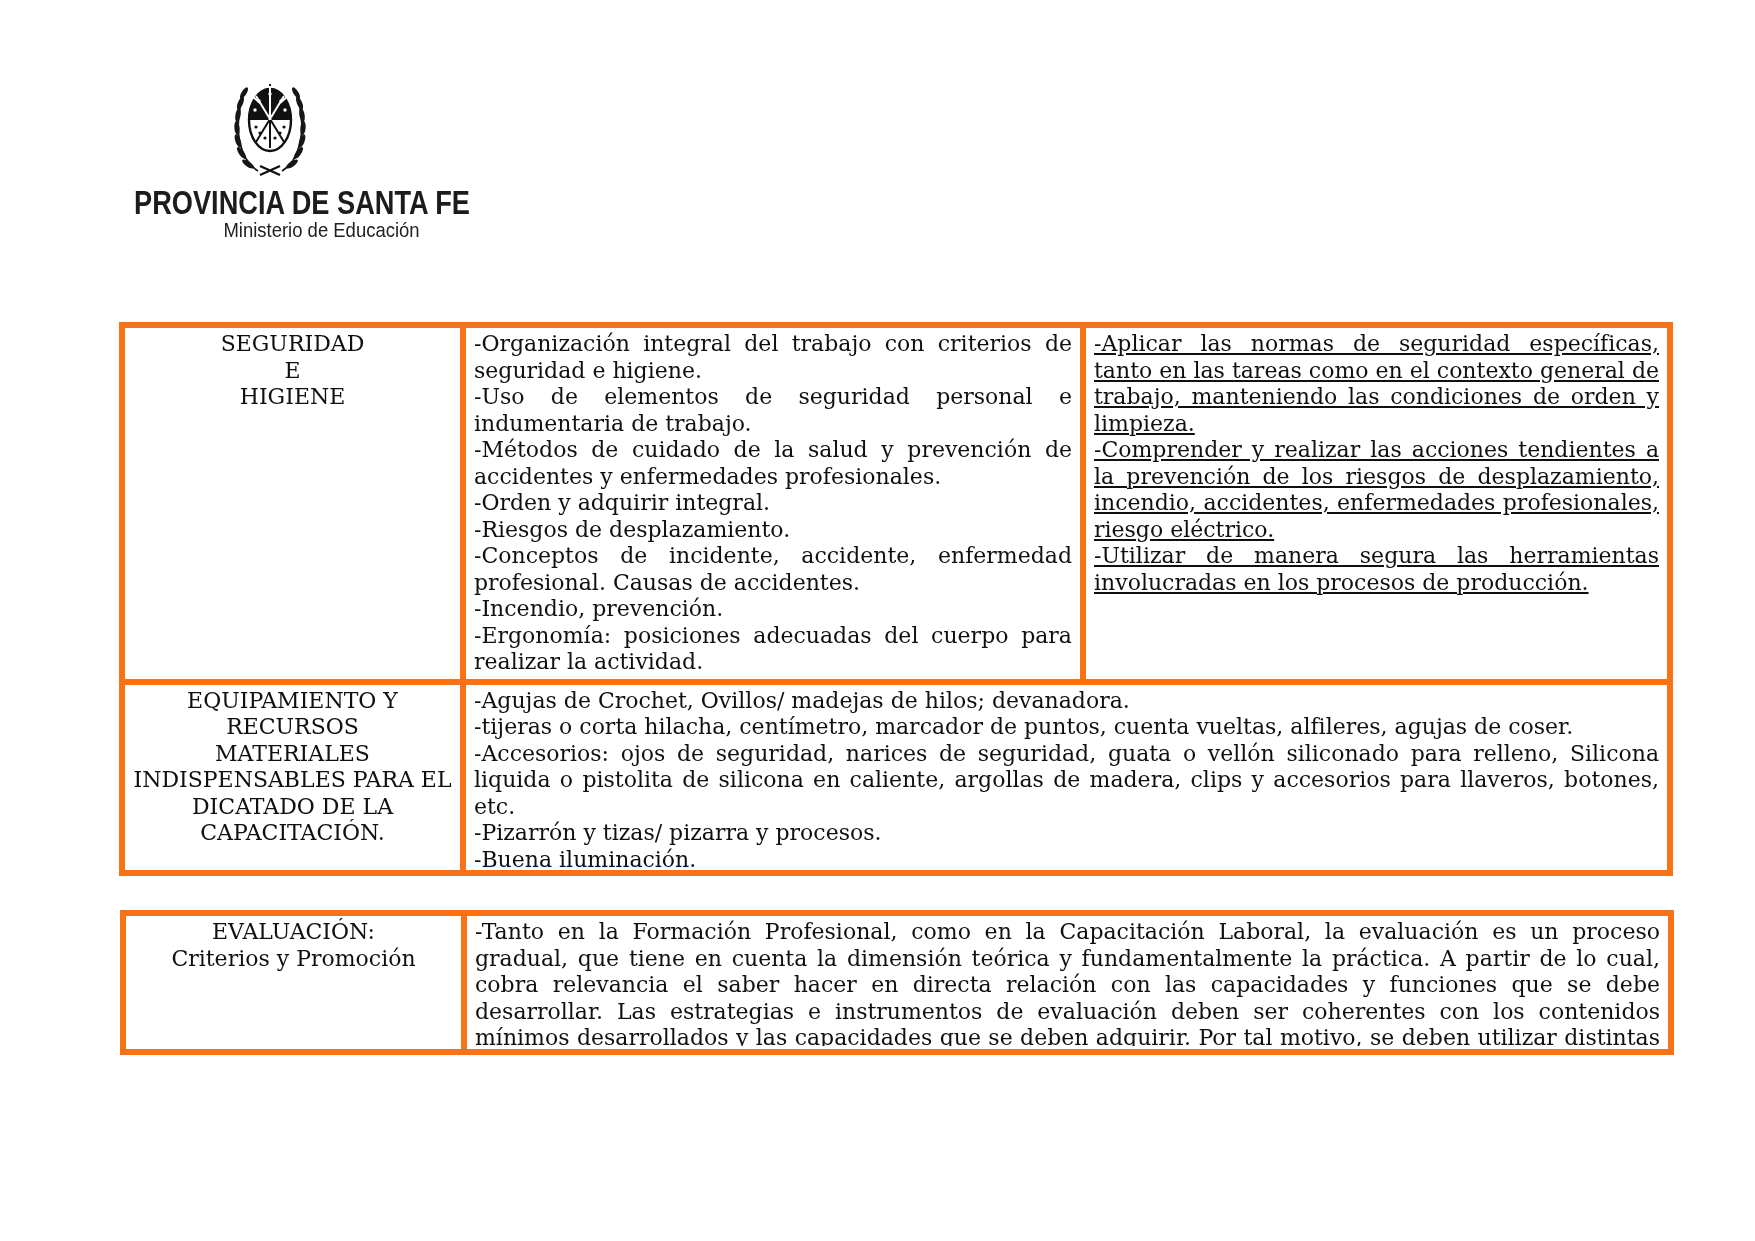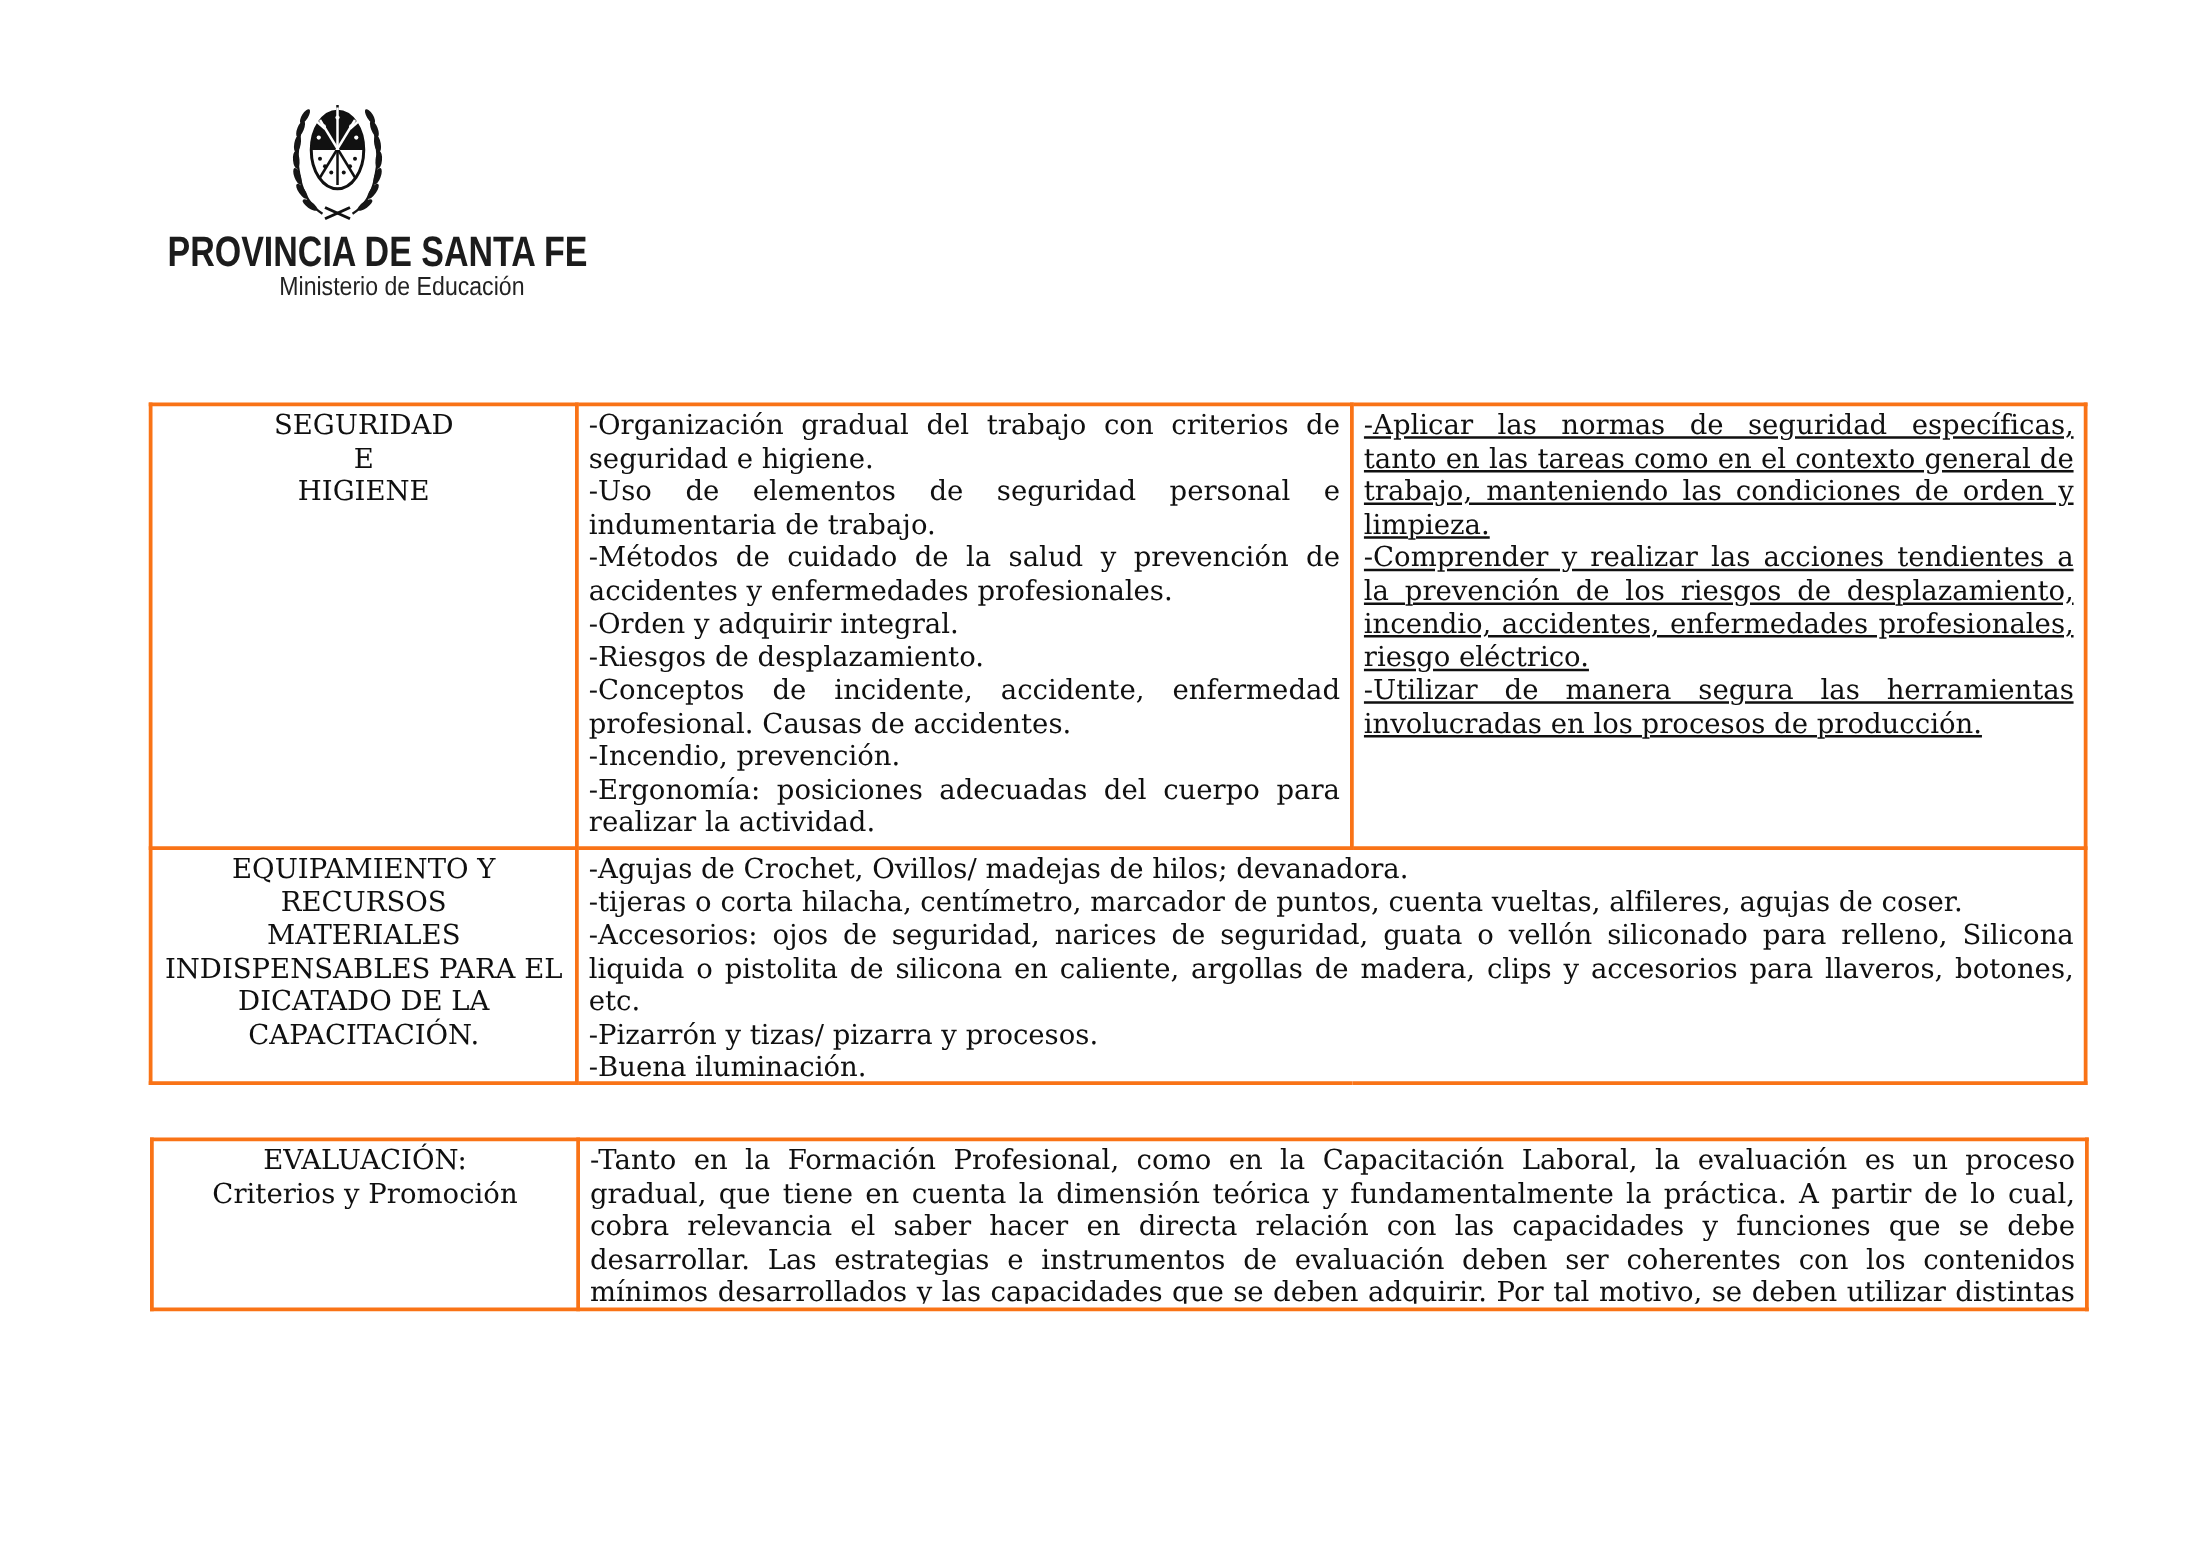--- a/index.html
+++ b/index.html
@@ -21,21 +21,21 @@
     font-weight:400;font-size:21px;line-height:22px;color:#222;
     white-space:nowrap;transform:scaleX(0.88);transform-origin:50% 0;
   }
   
   table.doc-table{
     position:absolute;border-collapse:collapse;table-layout:fixed;background:#fff;
   }
   #table-main{left:119px;top:322px;width:1548px;}
   #table-eval{left:120px;top:910px;width:1548px;}
   table.doc-table td{
-    border:3px solid #f97316;
+    border:6px solid #f97316;
     font-size:22px;line-height:26.5px;vertical-align:top;
     padding:3px 8px;
   }
   td.label-cell{
     text-align:center;vertical-align:middle;white-space:pre-line;padding:4px 6px;
   }
   td.v-mid{vertical-align:middle;text-decoration:underline;}
   tr.r-seguridad{height:355px;}
   tr.r-equipamiento{height:186px;}
   tr.r-evaluacion{height:135px;}
@@ -126,21 +126,21 @@
       <col style="width:620px">
       <col style="width:587px">
     </colgroup>
   <tbody>
   <tr class="r-seguridad">
     <td class="label-cell">SEGURIDAD
 E
 HIGIENE</td>
     <td>
       <div class="clip h-seg">
-        <p class="bullet">-Organización gradual del trabajo con criterios de seguridad e higiene.</p>
+        <p class="bullet">-Organización integral del trabajo con criterios de seguridad e higiene.</p>
         <p class="bullet">-Uso de elementos  de seguridad personal e indumentaria de trabajo.</p>
         <p class="bullet">-Métodos de cuidado de la salud y prevención de accidentes y enfermedades profesionales.</p>
         <p class="bullet">-Orden y adquirir integral.</p>
         <p class="bullet">-Riesgos de desplazamiento.</p>
         <p class="bullet">-Conceptos de incidente, accidente, enfermedad profesional. Causas de accidentes.</p>
         <p class="bullet">-Incendio, prevención.</p>
         <p class="bullet">-Ergonomía: posiciones adecuadas del cuerpo para realizar la actividad.</p>
       </div>
     </td>
     <td class="v-mid">

